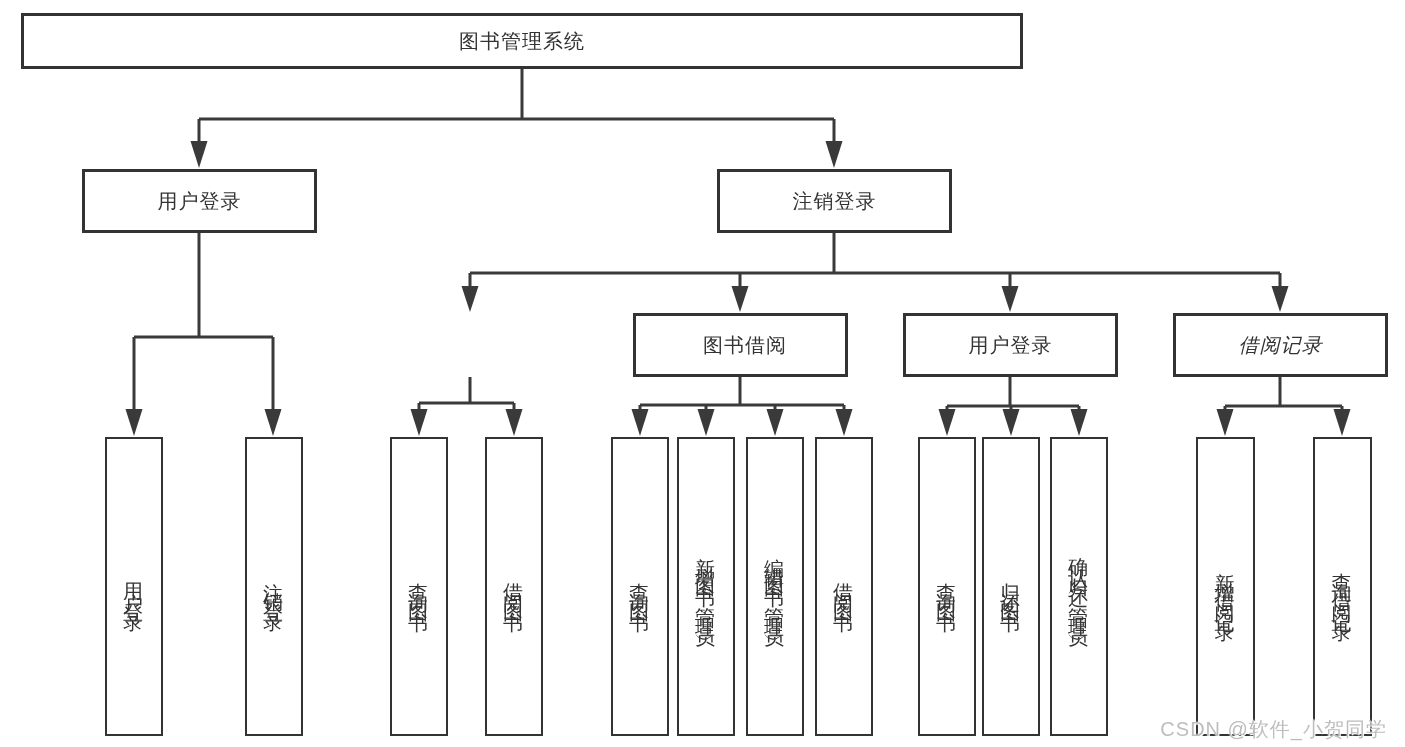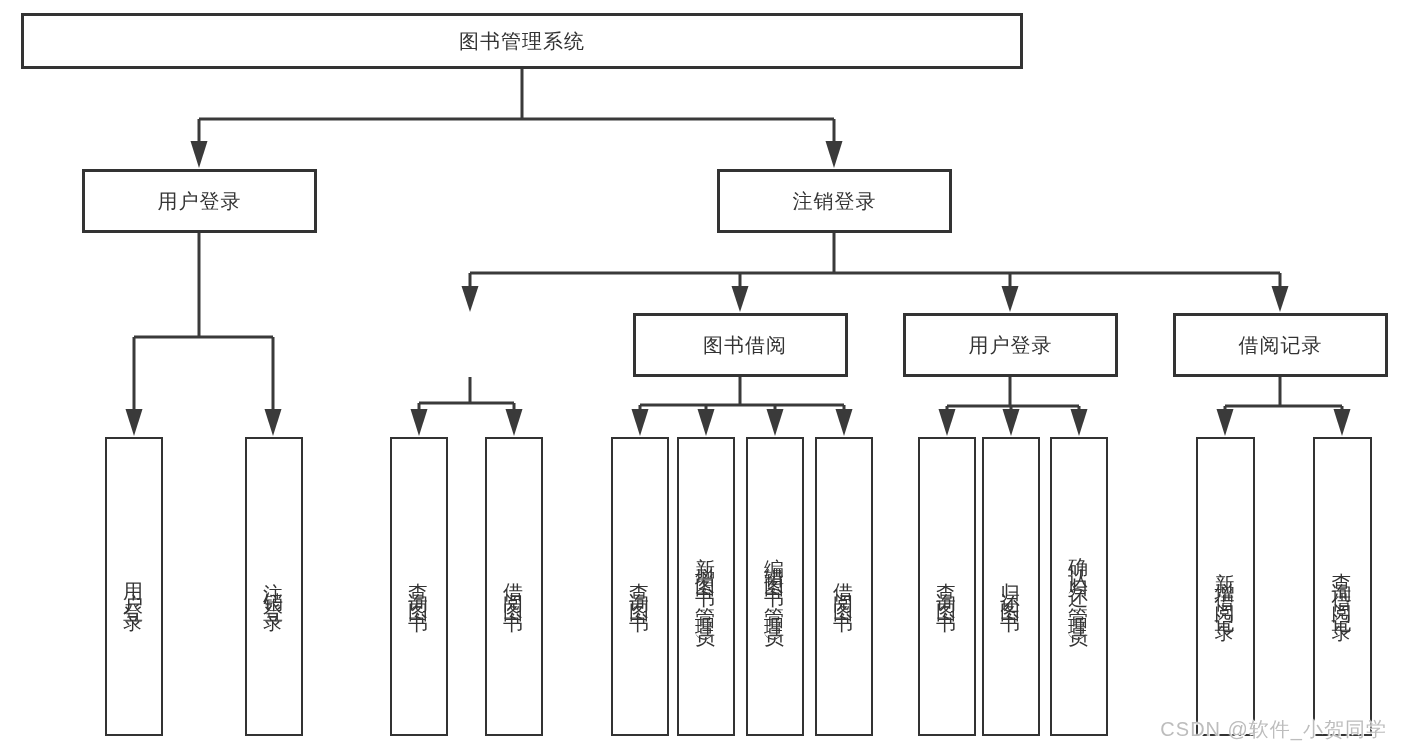--- a/index.html
+++ b/index.html
@@ -34,21 +34,21 @@
     white-space: nowrap;
   }
 
   
   #n-root        { left:  21px; top:  13px; width: 1002px; height: 56px; }
   #n-user-login  { left:  82px; top: 169px; width: 235px; height: 64px; }
   #n-book-mgmt   { left: 717px; top: 169px; width: 235px; height: 64px; }
   #n-new-rec     { left: 363px; top: 313px; width: 215px; height: 64px; }
   #n-book-borrow { left: 633px; top: 313px; width: 215px; height: 64px; padding-left: 9px; }
   #n-cur-borrow  { left: 903px; top: 313px; width: 215px; height: 64px; }
-  #n-records     { left:1173px; top: 313px; width: 215px; height: 64px; }
+  #n-records     { left:1173px; top: 313px; width: 215px; height: 64px; font-style: italic; }
 
   .box.v { top: 437px; width: 58px; height: 299px; }
   #v1  { left: 105px; }  #v2  { left: 245px; }
   #v3  { left: 390px; }  #v4  { left: 485px; }
   #v5  { left: 611px; }  #v6  { left: 677px; }
   #v7  { left: 746px; }  #v8  { left: 815px; }
   #v9  { left: 918px; }  #v10 { left: 982px; }
   #v11 { left:1050px; }
   #v12 { left:1196px; width: 59px; }  #v13 { left:1313px; width: 59px; }
 

